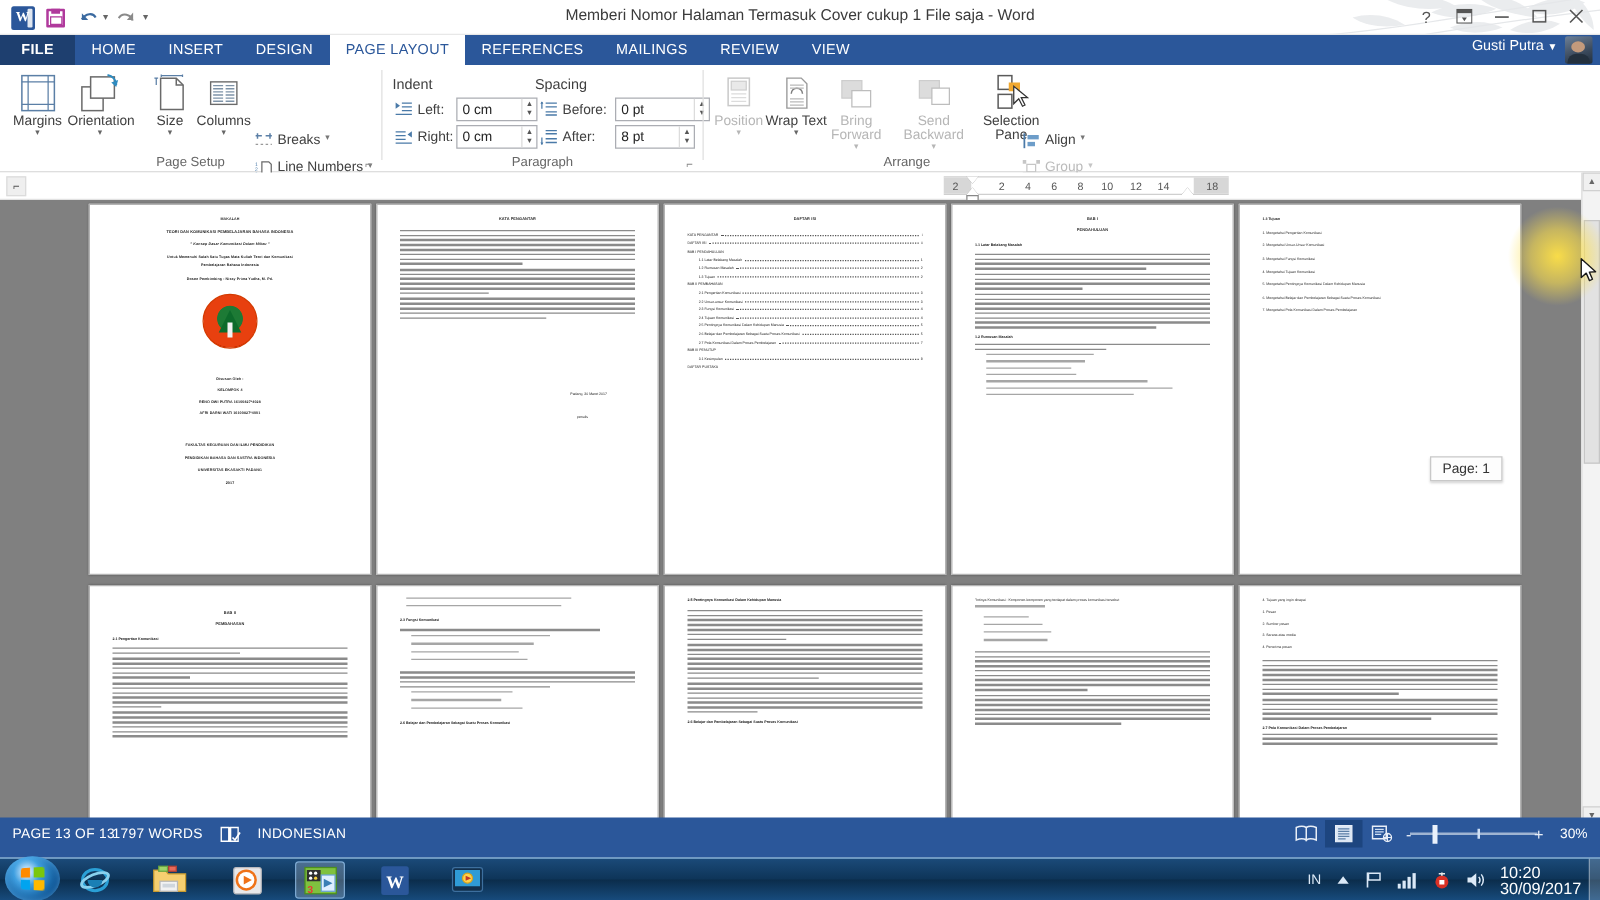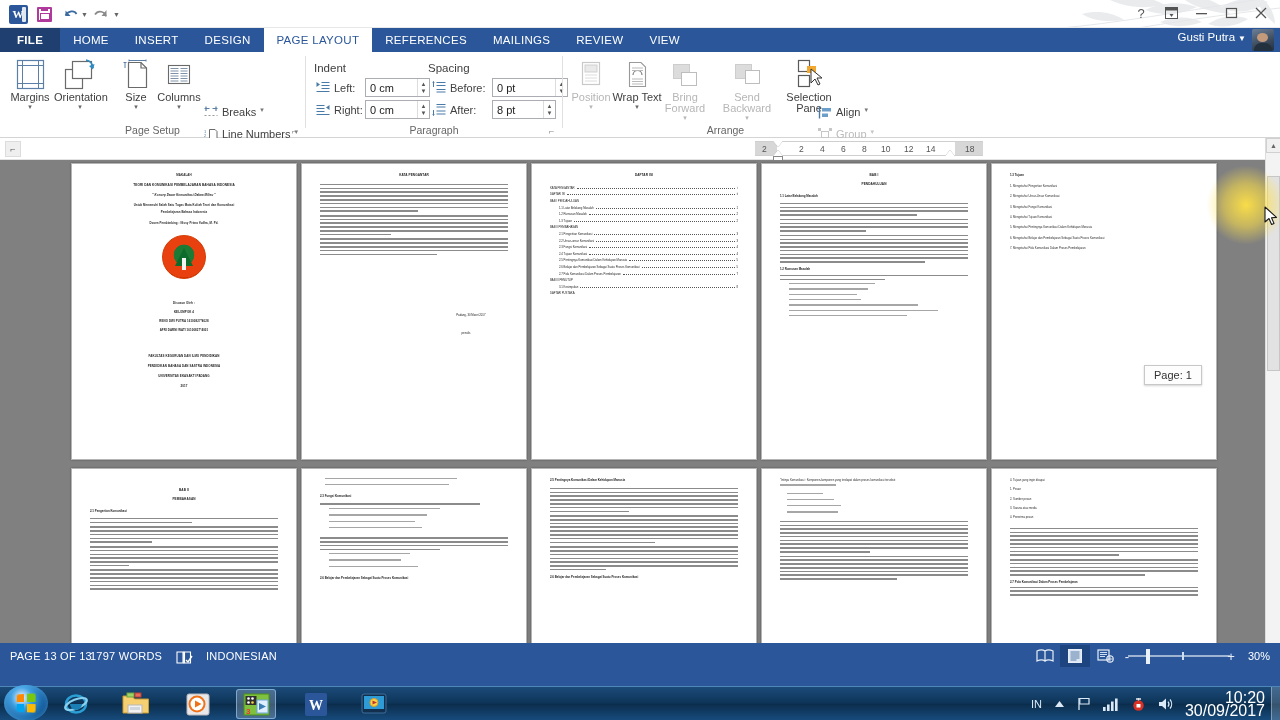--- a/index.html
+++ b/index.html
@@ -233,21 +233,21 @@
   }
   .cursorglow{
     position:absolute; right:-6px; top:165px; width:80px;height:80px;
     background:radial-gradient(circle, rgba(255,225,70,.95) 0%, rgba(255,225,70,.55) 38%, rgba(255,225,70,0) 70%);
     pointer-events:none;
   }
   .cursor{ position:absolute; right:2px; top:206px; width:14px;height:20px; }
 
   
   .statusbar{
-    position:absolute; left:0; bottom:34px; width:1280px; height:43px;
+    position:absolute; left:0; bottom:34px; width:1280px; height:32px;
     background:#2b579a; color:#ffffff; font-size:11px;
   }
   .sb-item{ position:absolute; top:0; height:26px; line-height:26px; letter-spacing:.25px; cursor:default;}
   .sb-right{ position:absolute; right:0; top:0; height:26px; display:flex; align-items:center; gap:0px; }
   .vbtn{ width:30px;height:22px; display:flex;align-items:center;justify-content:center; cursor:default;}
   .vbtn.sel{ background:#1d457f; }
   .zoomslider{ position:relative; width:118px; height:22px; display:flex; align-items:center;}
   .zs-line{ position:absolute; left:8px; right:8px; top:10px; height:2px; background:#9fb4d2;}
   .zs-mid{ position:absolute; left:62px; top:7px; width:2px;height:8px; background:#cfe0f5;}
   .zs-handle{ position:absolute; left:26px; top:4px; width:4px;height:15px; background:#eaf1fb;}
@@ -275,21 +275,21 @@
     transform:perspective(22px) rotateY(-9deg);
     border-radius:2px;
   }
   .tb-item{
     position:absolute; top:2px; width:40px;height:30px; border-radius:3px;
     display:flex; align-items:center; justify-content:center;
   }
   .tb-item.on{ background:rgba(255,255,255,.22); border:1px solid rgba(160,210,255,.6); }
   .tray{ position:absolute; right:0; top:0; height:34px; display:flex; align-items:center; }
   .tray .ti{ color:#dbe9f7; font-size:11px; padding:0 6px; display:flex; align-items:center;}
-  .clock{ color:#fff; font-size:16px; text-align:right; line-height:13px; padding:0 6px;}
+  .clock{ color:#fff; font-size:13px; text-align:left; line-height:13px; padding:0 6px;}
   .showdesk{ width:9px;height:34px; background:rgba(255,255,255,.18); border-left:1px solid rgba(255,255,255,.35); }
 </style>
 </head>
 <body>
 
 <div class="app">
 
   <div class="titlebar">
     <svg class="tb-leaf" viewBox="0 0 420 40">
       <g fill="#d9dce0">
@@ -325,20 +325,21 @@
       <span class="qat-caret">▼</span>
       <div class="qat-btn">
         <svg width="17" height="15" viewBox="0 0 17 15">
           <path d="M13 9.5c-1-5-8-7-11-2" stroke="#8a8a8a" stroke-width="1.7" fill="none"></path>
           <path d="M13.5 3 L13.5 9 L8.5 9 Z" fill="#8a8a8a"></path>
           </svg>
       </div>
       <span class="qat-caret">▼</span>
     </div>
 
+    <div class="doc-title">Memberi Nomor Halaman Termasuk Cover cukup 1 File saja - Word</div>
 
     <div class="win-ctrls">
       <div class="win-btn">?</div>
       <div class="win-btn">
         <svg width="13" height="12" viewBox="0 0 13 12">
             <rect x="0.5" y="0.5" width="12" height="11" fill="none" stroke="#555"></rect>
             <rect x="0.5" y="0.5" width="12" height="3" fill="#555"></rect>
             <path d="M6.5 10 L4.5 7 L8.5 7 Z" fill="#555"></path>
           </svg>
       </div>

